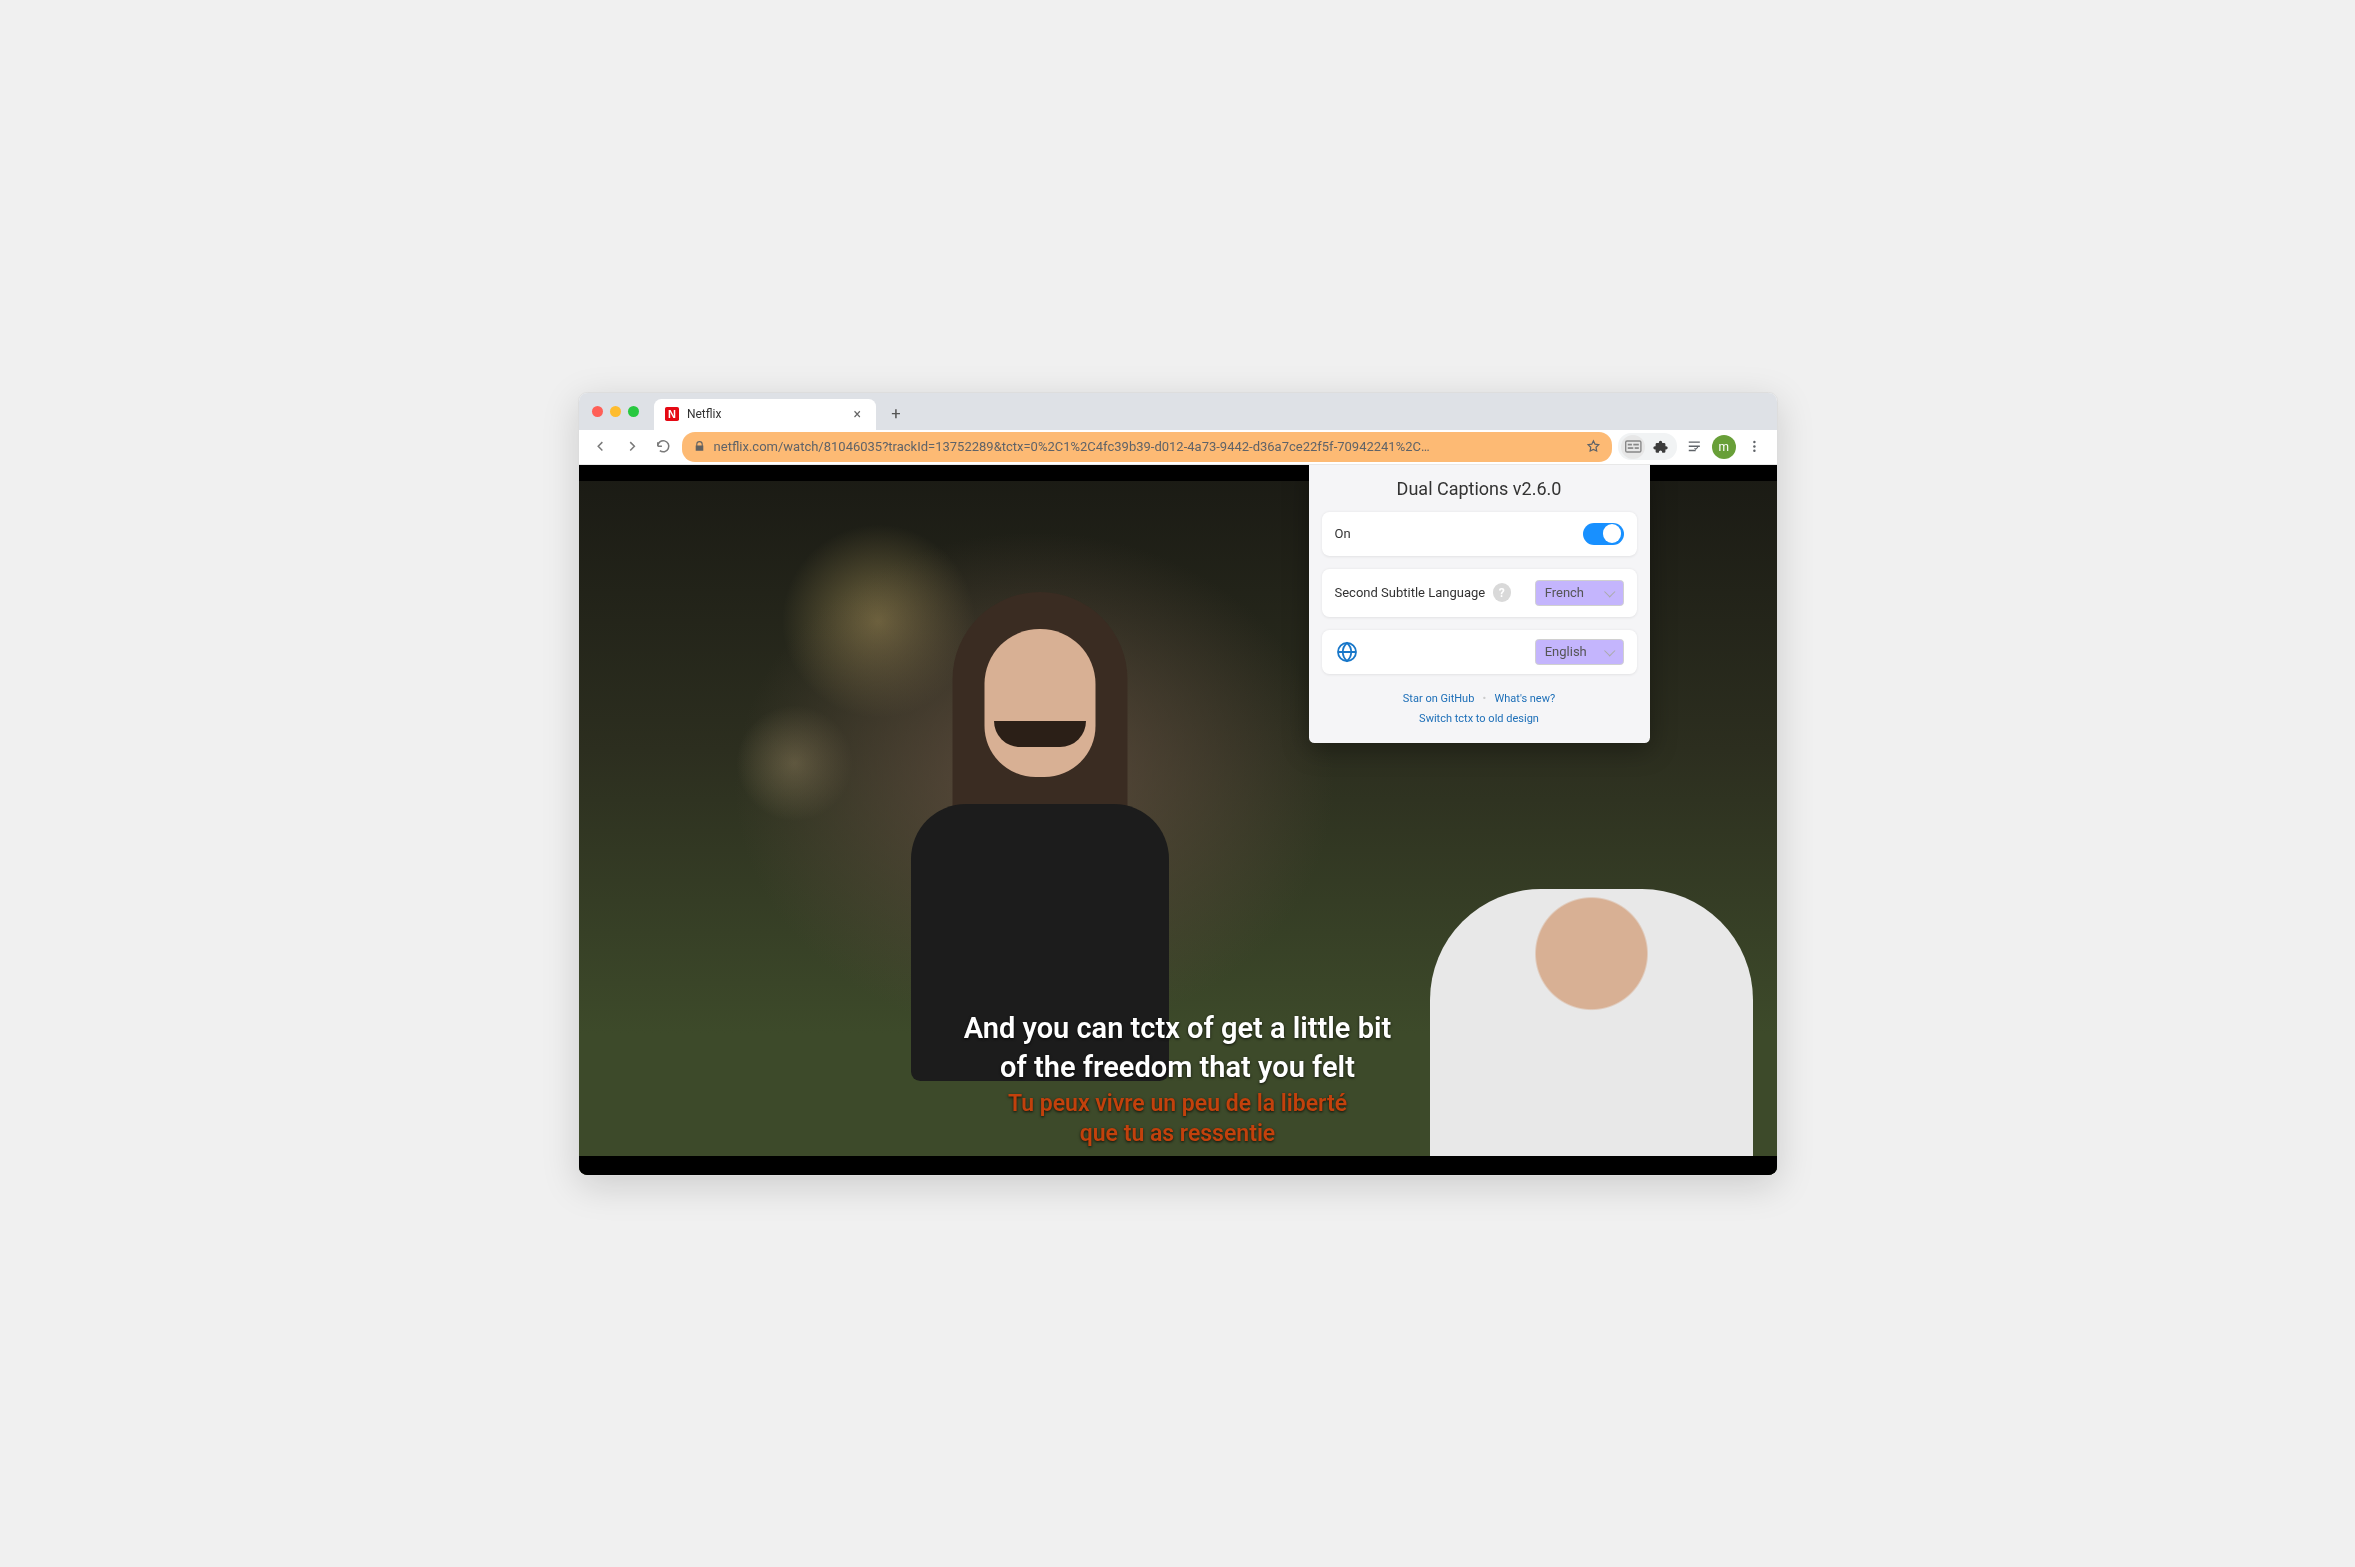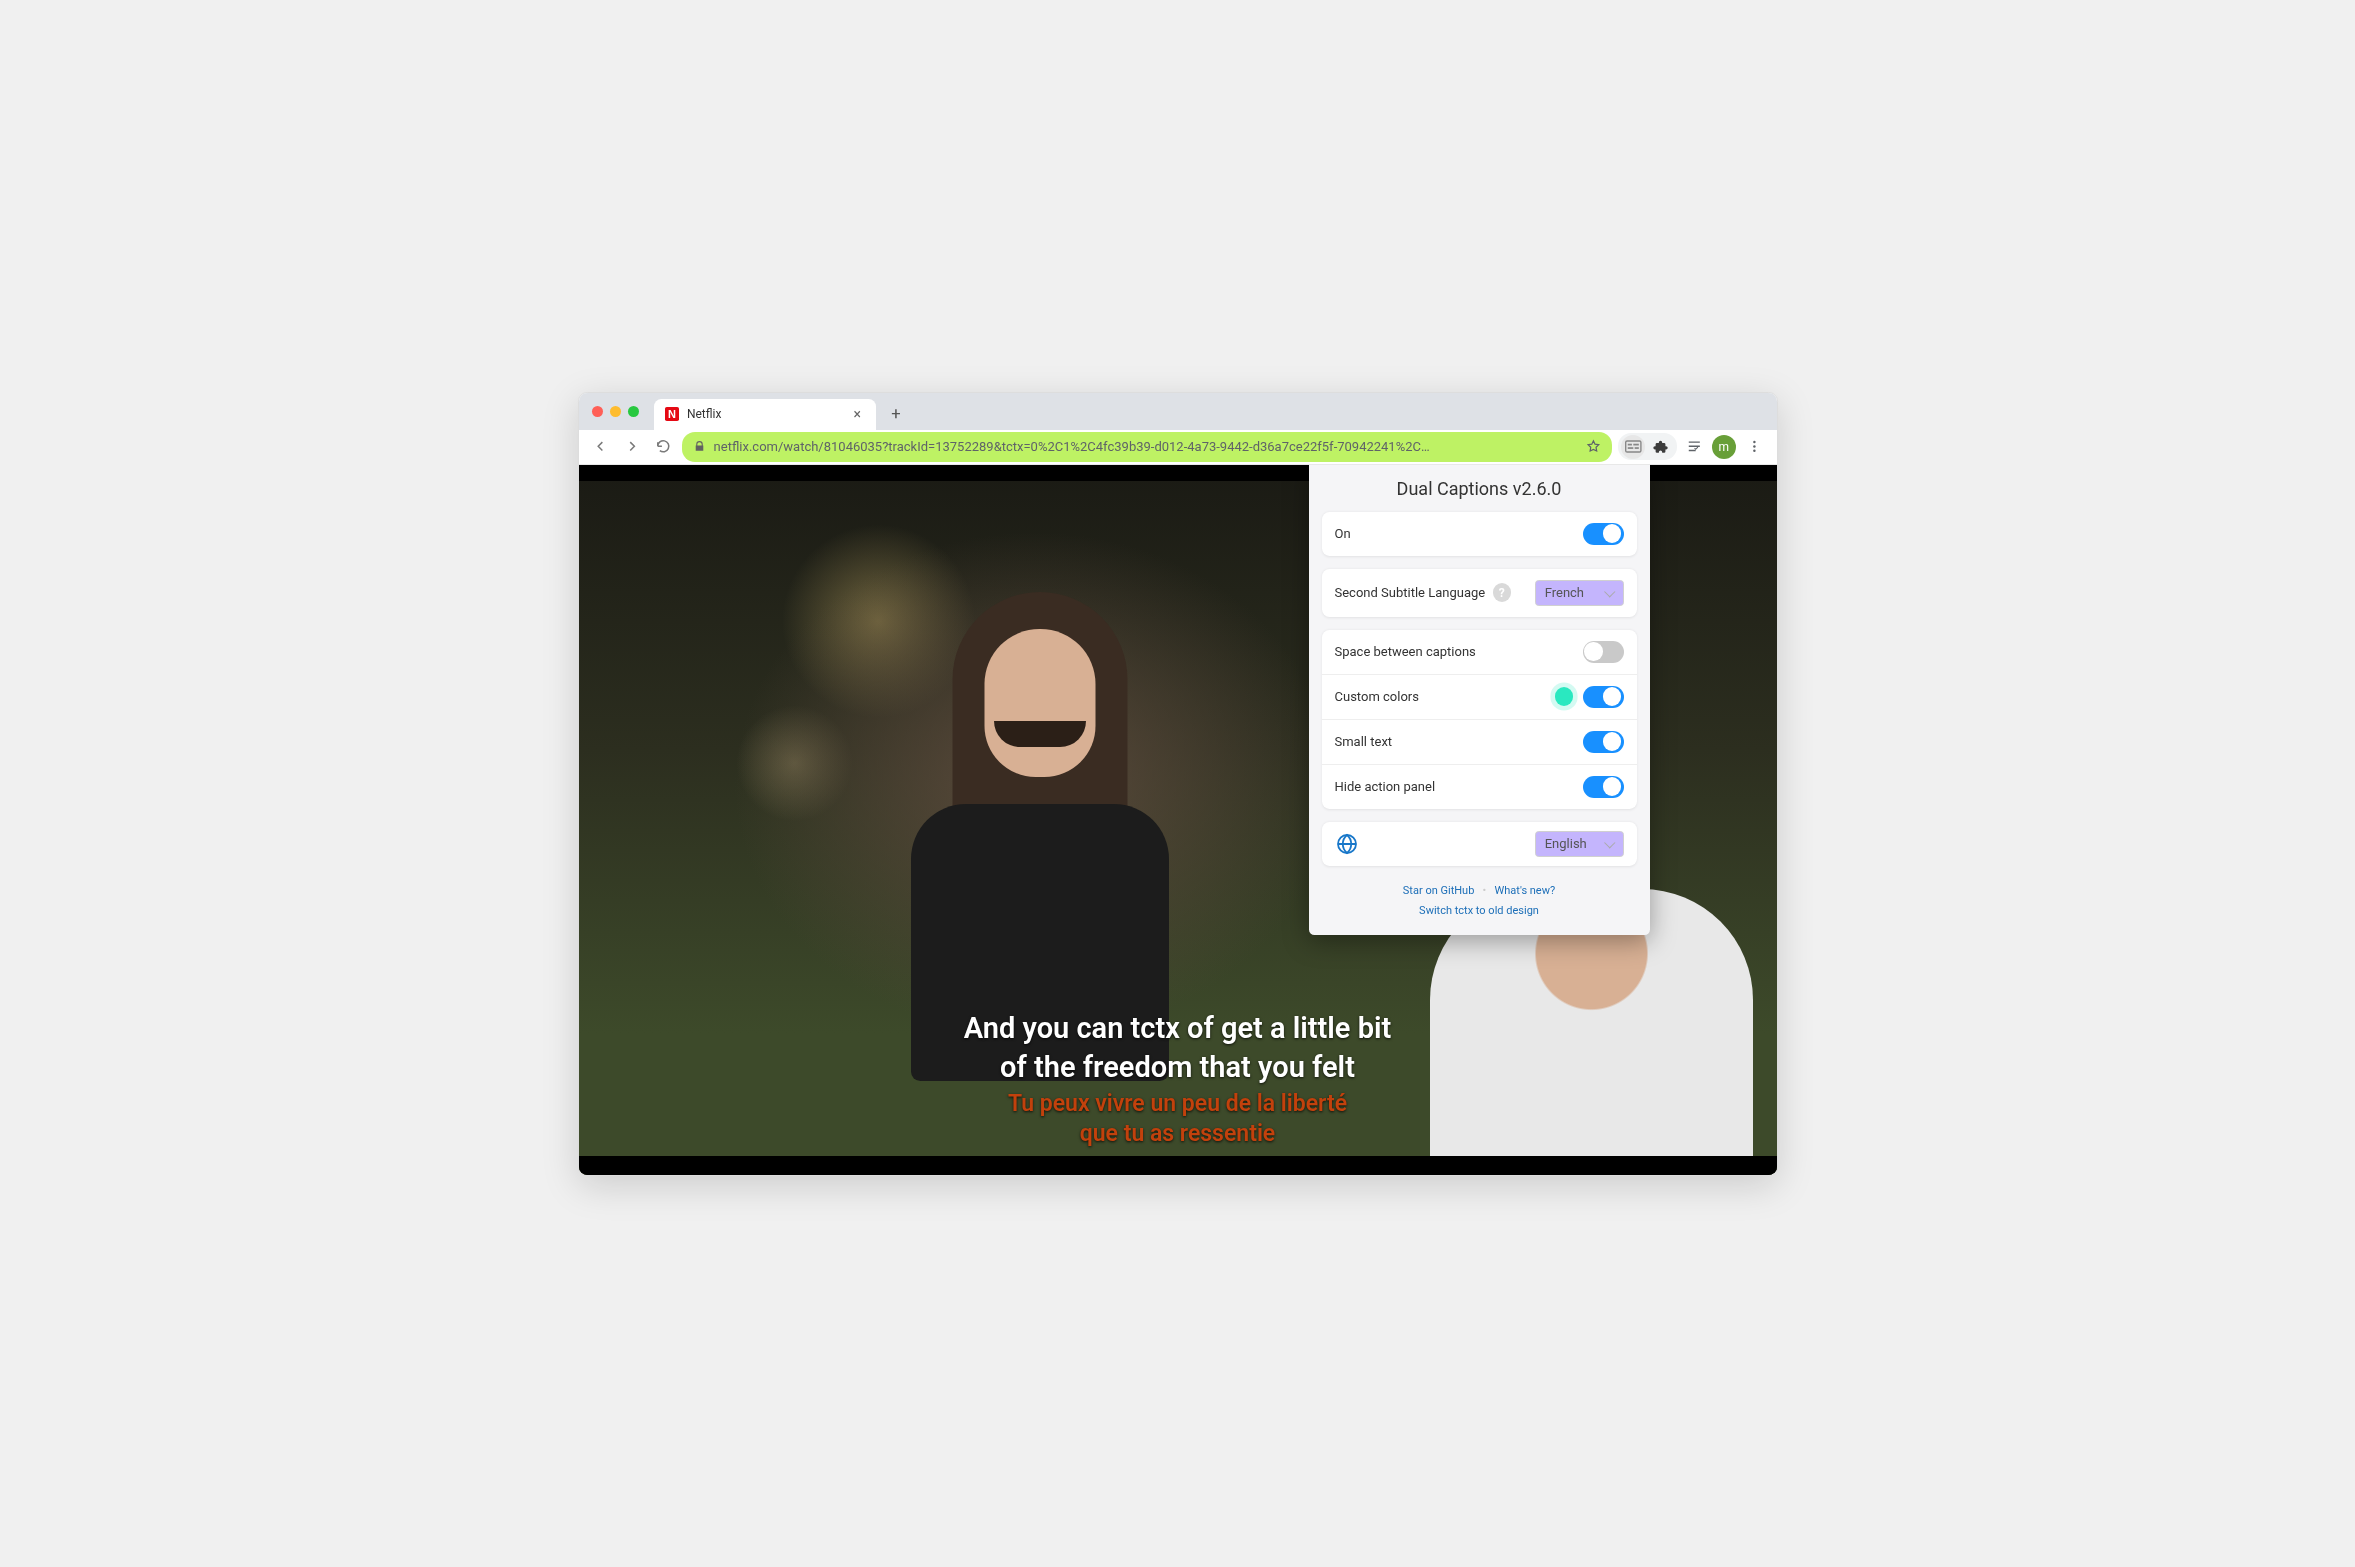--- a/index.html
+++ b/index.html
@@ -97,21 +97,21 @@
     width: 26px; height: 26px;
     display: flex; align-items: center; justify-content: center;
     color: #7a7a7a;
     border-radius: 50%;
     cursor: pointer;
   }
   .nav-btn svg { width: 16.6px; height: 16.6px; }
   .omnibox {
     flex: 1;
     height: 26px;
-    background: #bef264;
+    background: #fdba74;
     border-radius: 13px;
     display: flex;
     align-items: center;
     padding: 15px 11px;
     font-size: 13px;
     color: #5f6368;
     overflow: hidden;
     gap: 7.4px;
   }
   .lock-icon { width: 13px; height: 13px; color: #616161; flex-shrink: 0; }
@@ -435,41 +435,20 @@
       <div class="card">
         <div class="row">
           <span class="row-label">
             <span>Second Subtitle Language</span>
             <span class="help-badge">?</span>
           </span>
           <div class="select">French</div>
         </div>
       </div>
 
-      <div class="card">
-        <div class="row">
-          <span class="row-label">Space between captions</span>
-          <div class="toggle off"></div>
-        </div>
-        <div class="row">
-          <span class="row-label">Custom colors</span>
-          <div class="row-controls">
-            <div class="color-swatch"></div>
-            <div class="toggle on"></div>
-          </div>
-        </div>
-        <div class="row">
-          <span class="row-label">Small text</span>
-          <div class="toggle on"></div>
-        </div>
-        <div class="row">
-          <span class="row-label">Hide action panel</span>
-          <div class="toggle on"></div>
-        </div>
-      </div>
 
       <div class="card">
         <div class="globe-row">
           <svg class="globe-icon" viewBox="0 0 24 24" fill="none" stroke="currentColor" stroke-width="1.8">
             <circle cx="12" cy="12" r="9"></circle>
             <path d="M3 12h18M12 3c2.8 2.4 4.2 5.4 4.2 9s-1.4 6.6-4.2 9c-2.8-2.4-4.2-5.4-4.2-9S9.2 5.4 12 3z"></path>
           </svg>
           <div class="select">English</div>
         </div>
       </div>

